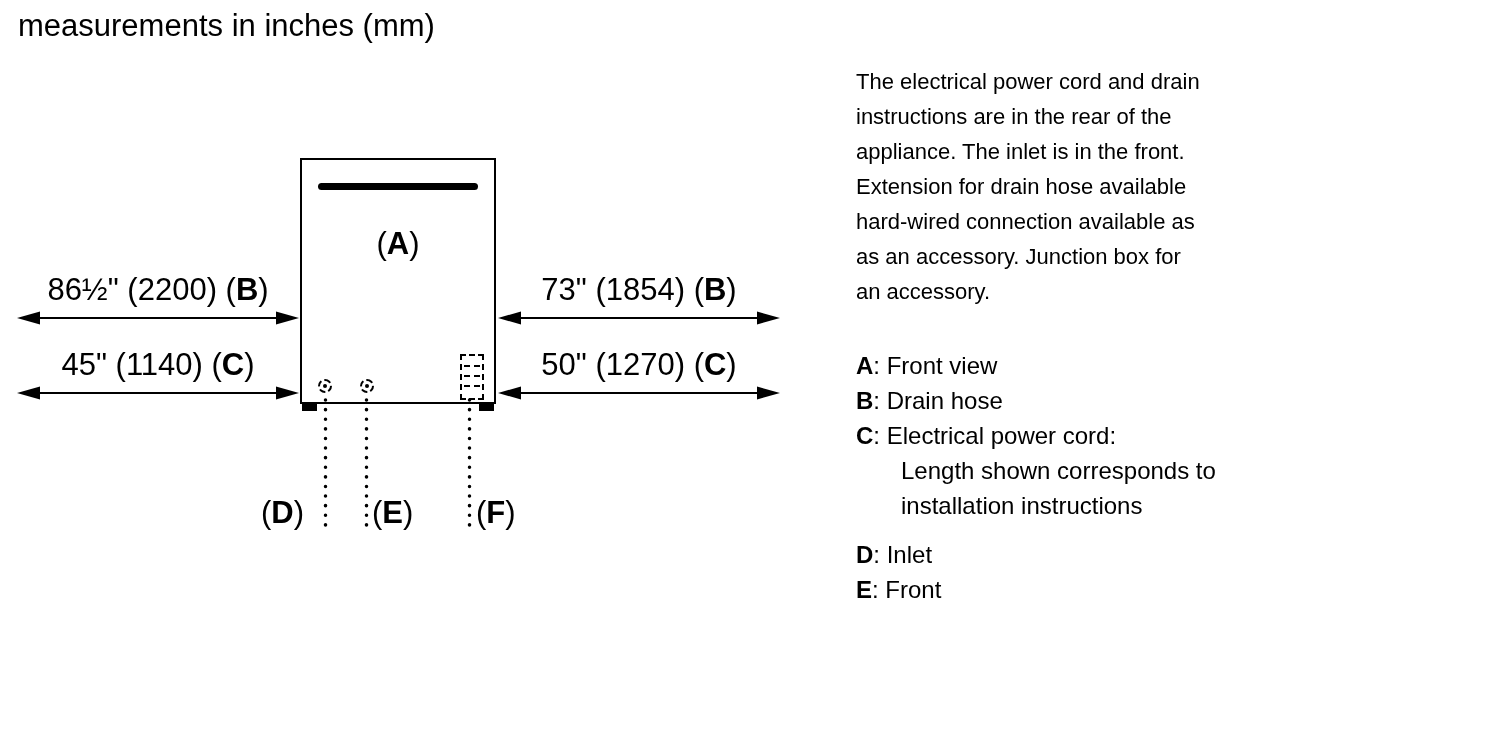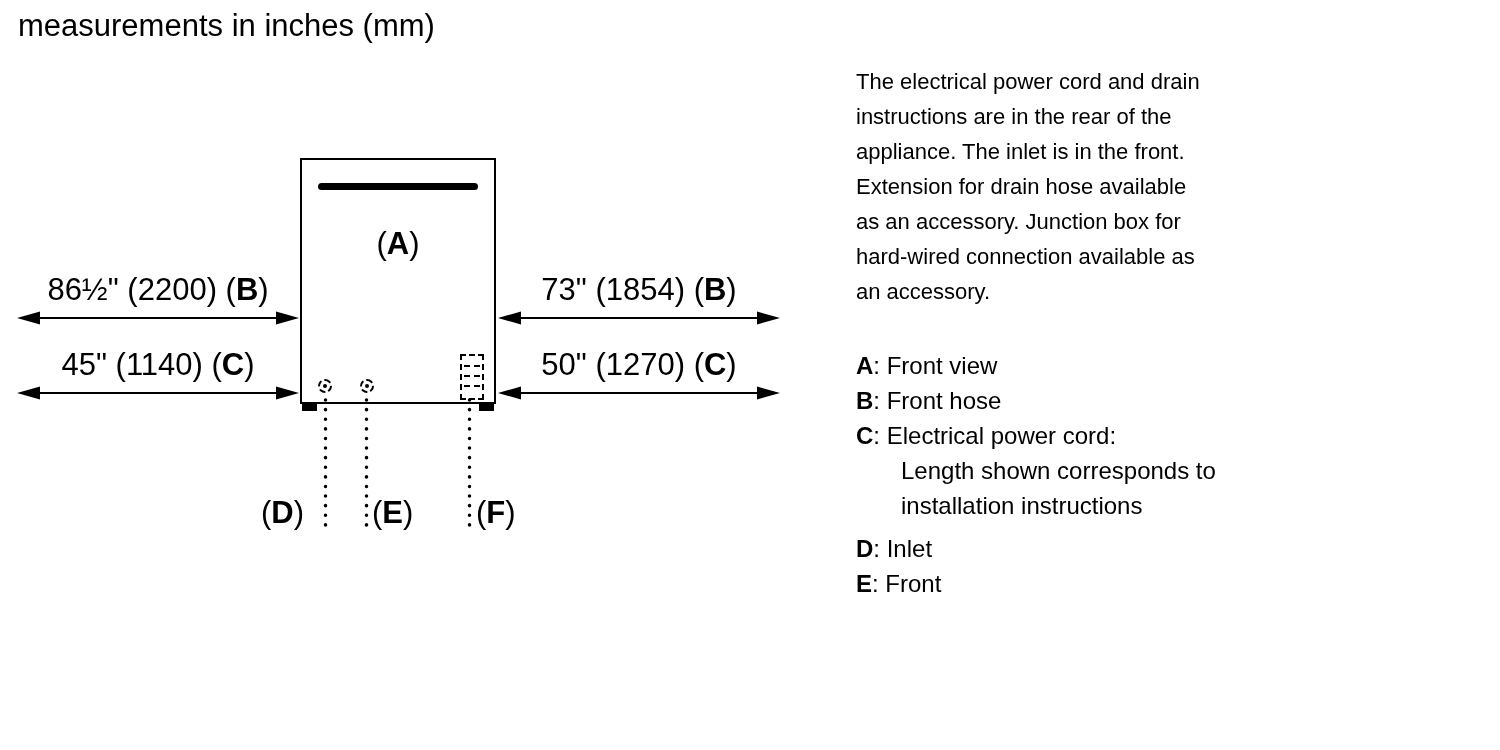--- a/index.html
+++ b/index.html
@@ -96,21 +96,21 @@
   
   .info-block {
     left:856px; top:64px;
     font-size:22px; line-height:35px;
   }
   .legend-block {
     left:856px; top:348px;
     font-size:24px; line-height:35px;
   }
   .legend-extra { padding-left:45px; }
-  .legend-gap { margin-top:8px; }
+  .legend-gap { margin-top:14px; }
 </style>
 </head>
 <body>
 
 <div class="canvas">
 
   <div class="abs page-title nowrap">measurements in inches (mm)</div>
 
   <div class="abs appliance">
     <div class="handle"></div>
@@ -164,28 +164,28 @@
 
   <div class="abs callout co-d nowrap"><span>(</span><span class="bold">D</span><span>)</span></div>
   <div class="abs callout co-e nowrap"><span>(</span><span class="bold">E</span><span>)</span></div>
   <div class="abs callout co-f nowrap"><span>(</span><span class="bold">F</span><span>)</span></div>
 
   <div class="abs info-block">
     <div class="nowrap">The electrical power cord and drain</div>
     <div class="nowrap">instructions are in the rear of the</div>
     <div class="nowrap">appliance. The inlet is in the front.</div>
     <div class="nowrap">Extension for drain hose available</div>
+    <div class="nowrap">hard-wired connection available as</div>
     <div class="nowrap">as an accessory. Junction box for</div>
-    <div class="nowrap">hard-wired connection available as</div>
     <div class="nowrap">an accessory.</div>
   </div>
 
   <div class="abs legend-block">
     <div class="nowrap"><span class="bold">A</span><span>: </span><span>Front view</span></div>
-    <div class="nowrap"><span class="bold">B</span><span>: </span><span>Front hose</span></div>
+    <div class="nowrap"><span class="bold">B</span><span>: </span><span>Drain hose</span></div>
     <div class="nowrap"><span class="bold">C</span><span>: </span><span>Electrical power cord:</span></div>
     <div class="nowrap legend-extra">Length shown corresponds to</div>
     <div class="nowrap legend-extra">installation instructions</div>
     <div class="nowrap legend-gap"><span class="bold">D</span><span>: </span><span>Inlet</span></div>
     <div class="nowrap"><span class="bold">E</span><span>: </span><span>Front</span></div>
     <div class="nowrap"><span class="bold">F</span><span>: </span><span>Electrical</span></div>
   </div>
 
 </div>
 

